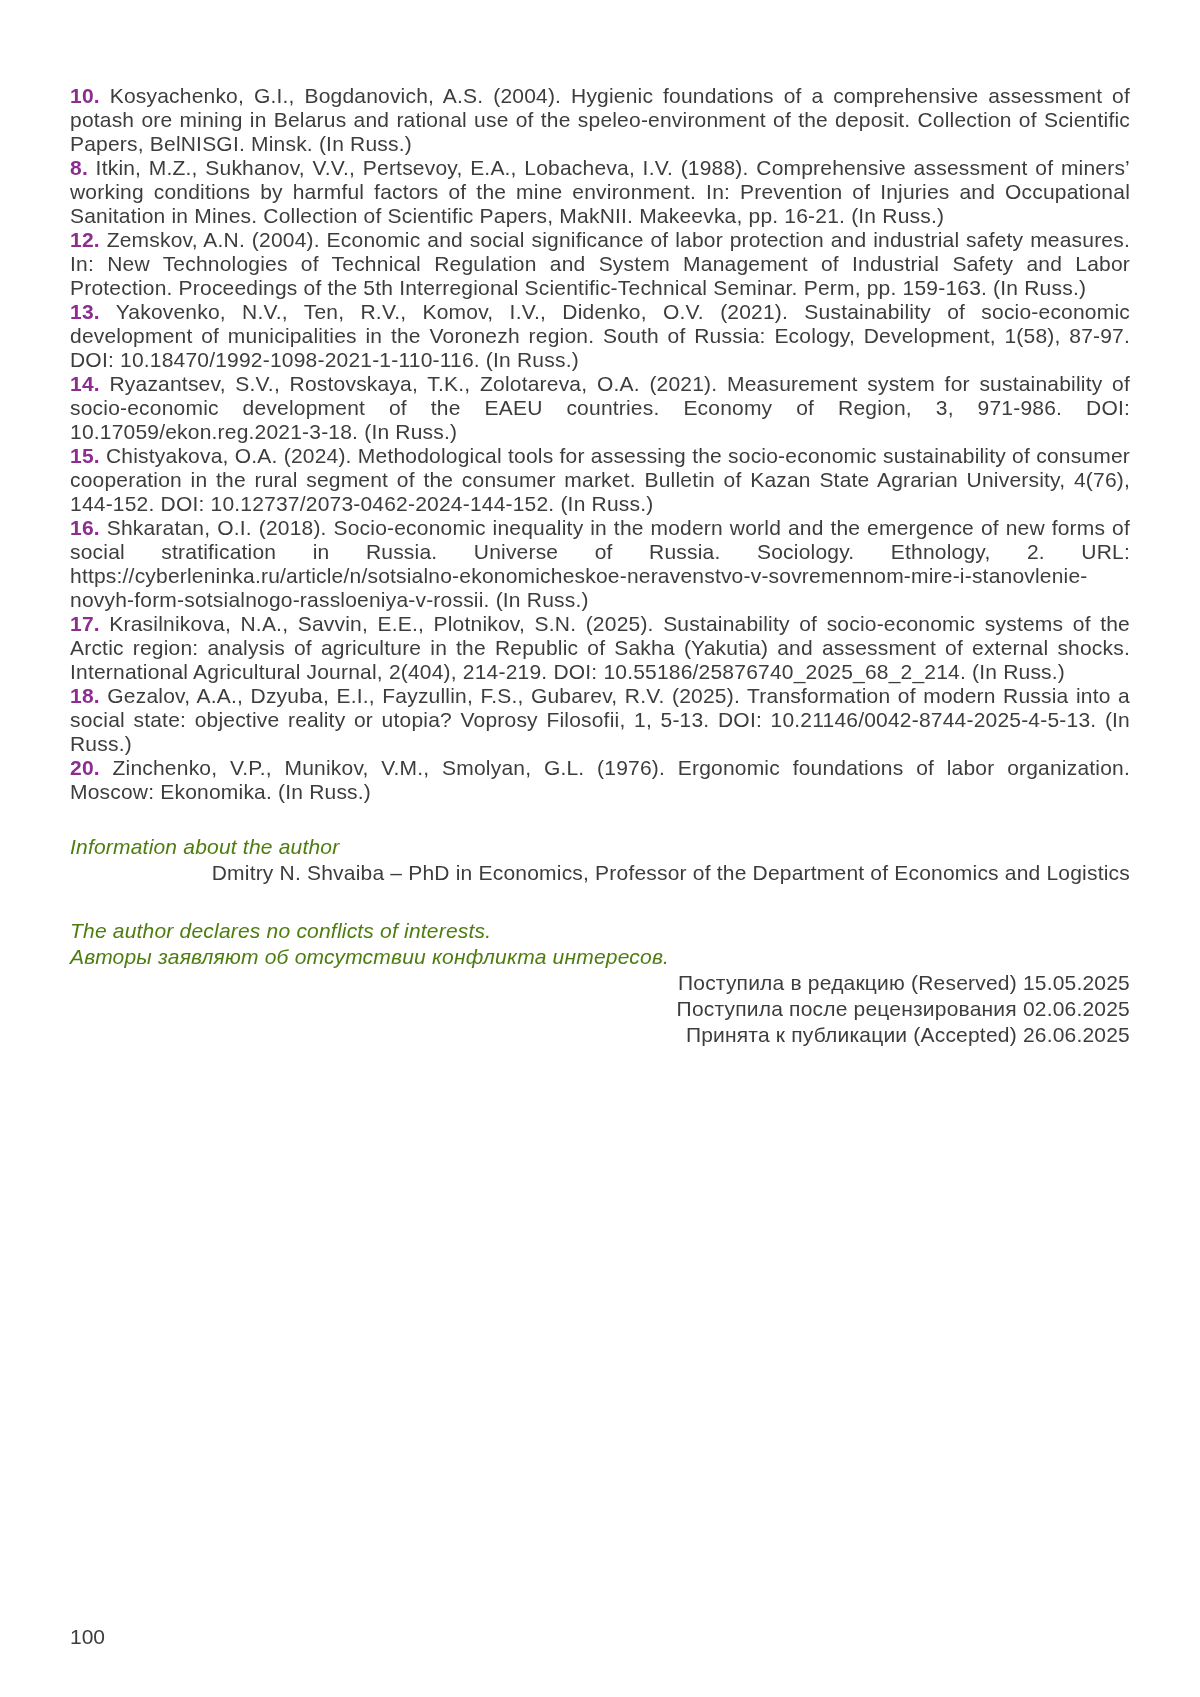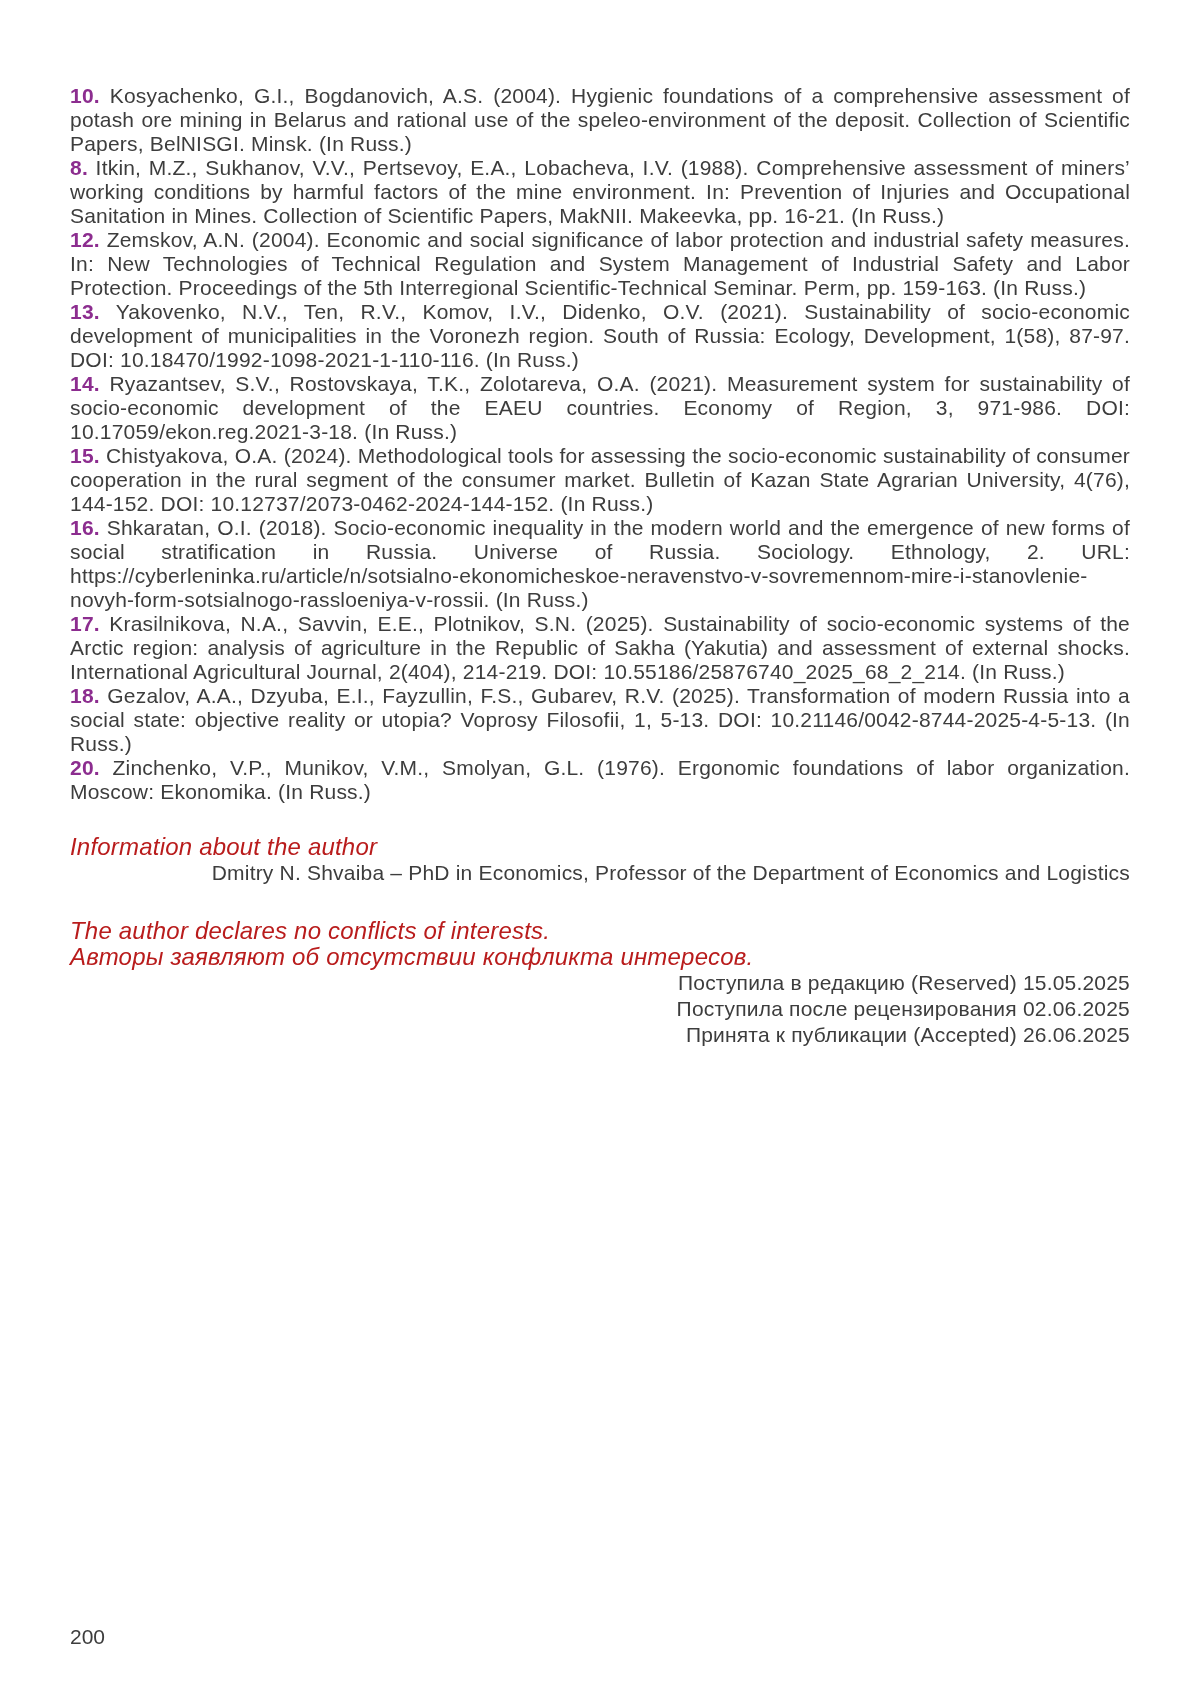--- a/index.html
+++ b/index.html
@@ -26,25 +26,25 @@
     color: #3d3d3d;
     overflow-wrap: anywhere;
   }
   .ref-num {
     font-weight: 700;
     color: #8c2d8f;
   }
   .author-section { margin-top: 30px; }
   .footer-block { margin-top: 32px; }
   .accent-italic {
-    font-size: 24px;
+    font-size: 21px;
     line-height: 26px;
     letter-spacing: 0.2px;
     font-style: italic;
-    color: #b91c1c;
+    color: #4d7c0f;
   }
   .body-text {
     font-size: 21px;
     line-height: 26px;
     letter-spacing: 0.2px;
     color: #3d3d3d;
     text-align: right;
   }
   .page-number {
     position: absolute;
@@ -78,15 +78,15 @@
   </section>
 
   <section class="footer-block">
     <p class="accent-italic">The author declares no conflicts of interests.</p>
     <p class="accent-italic">Авторы заявляют об отсутствии конфликта интересов.</p>
     <p class="body-text">Поступила в редакцию (Reserved) 15.05.2025</p>
     <p class="body-text">Поступила после рецензирования 02.06.2025</p>
     <p class="body-text">Принята к публикации (Accepted) 26.06.2025</p>
   </section>
 
-  <div class="page-number">200</div>
+  <div class="page-number">100</div>
 
 </div>
 
 </body></html>

